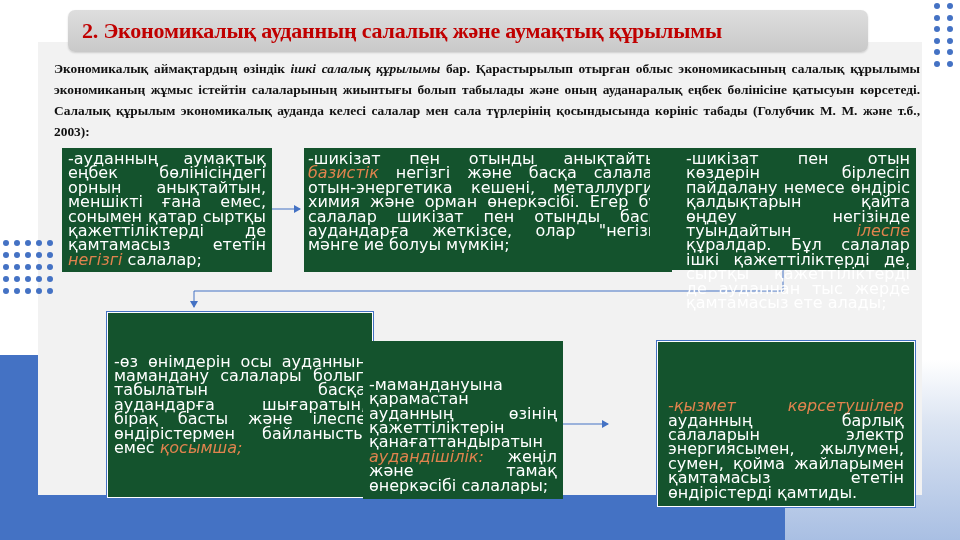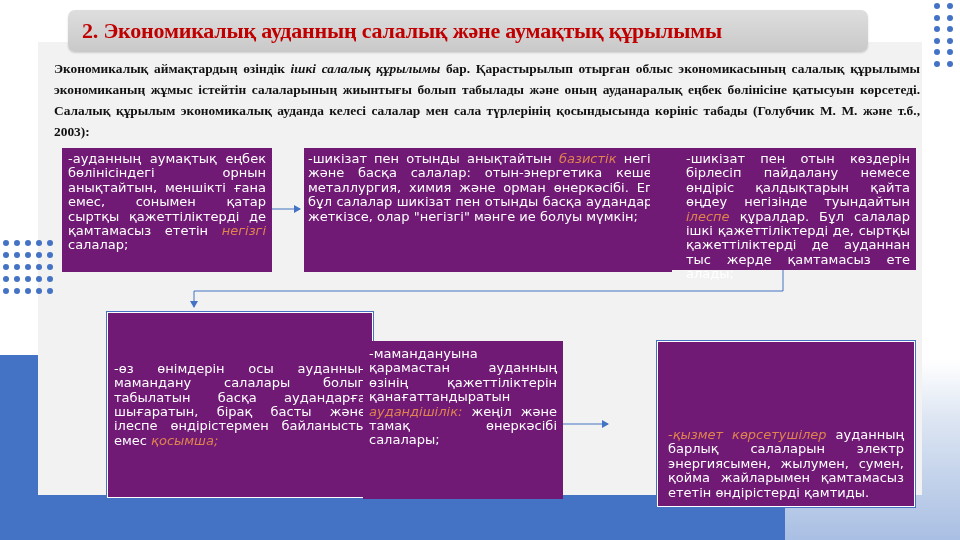--- a/index.html
+++ b/index.html
@@ -38,31 +38,31 @@
     letter-spacing: -0.2px;
   }
   .intro {
     position: absolute; left: 42px; top: 58px; width: 866px;
     font-family: "Liberation Serif", serif;
     font-weight: bold; font-size: 13.4px; line-height: 21px;
     color: #111; text-align: justify; margin-left: 12px;
   }
   .intro em { font-style: italic; font-weight: bold; }
   .box {
-    position: absolute; background: #701a75; color: #ffffff;
-    font-family: "DejaVu Sans", sans-serif; font-size: 13px; line-height: 14.4px;
+    position: absolute; background: #14532d; color: #ffffff;
+    font-family: "DejaVu Sans", sans-serif; font-size: 16px; line-height: 14.4px;
     text-align: justify; padding: 4px 6px;
   }
   .box.bordered { border: 1.5px solid #ffffff; outline: 1px solid #4472c4; margin-left: 45px; }
   .box .hl { color: #e0834e; font-style: italic; }
   .box1 { left: 62px; top: 148px; width: 210px; height: 124px; }
   .box2 { left: 304px; top: 148px; width: 368px; height: 124px; padding: 4px 4px; }
   .box3 { left: 650px; top: 148px; width: 266px; height: 122px; padding-left: 36px; }
   .box4 { left: 62px; top: 312px; width: 266px; height: 186px; display: flex; align-items: center; padding: 6px; }
-  .box5 { left: 363px; top: 341px; width: 200px; height: 158px; display: flex; align-items: flex-start; padding: 6px; }
+  .box5 { left: 363px; top: 341px; width: 200px; height: 158px; display: flex; align-items: flex-end; padding: 6px; }
   .box6 { left: 612px; top: 341px; width: 258px; height: 166px; display: flex; align-items: flex-end; padding: 6px 10px; }
   .dots { position: absolute; }
   .dot { position: absolute; width: 6px; height: 6px; border-radius: 50%; background: #4472c4; }
   svg.connectors { position: absolute; left: 0; top: 0; width: 960px; height: 540px; pointer-events: none; }
 </style>
 </head>
 <body>
 
 <div class="bg-blue-left"></div>
 <div class="bg-blue-bottom"></div>

